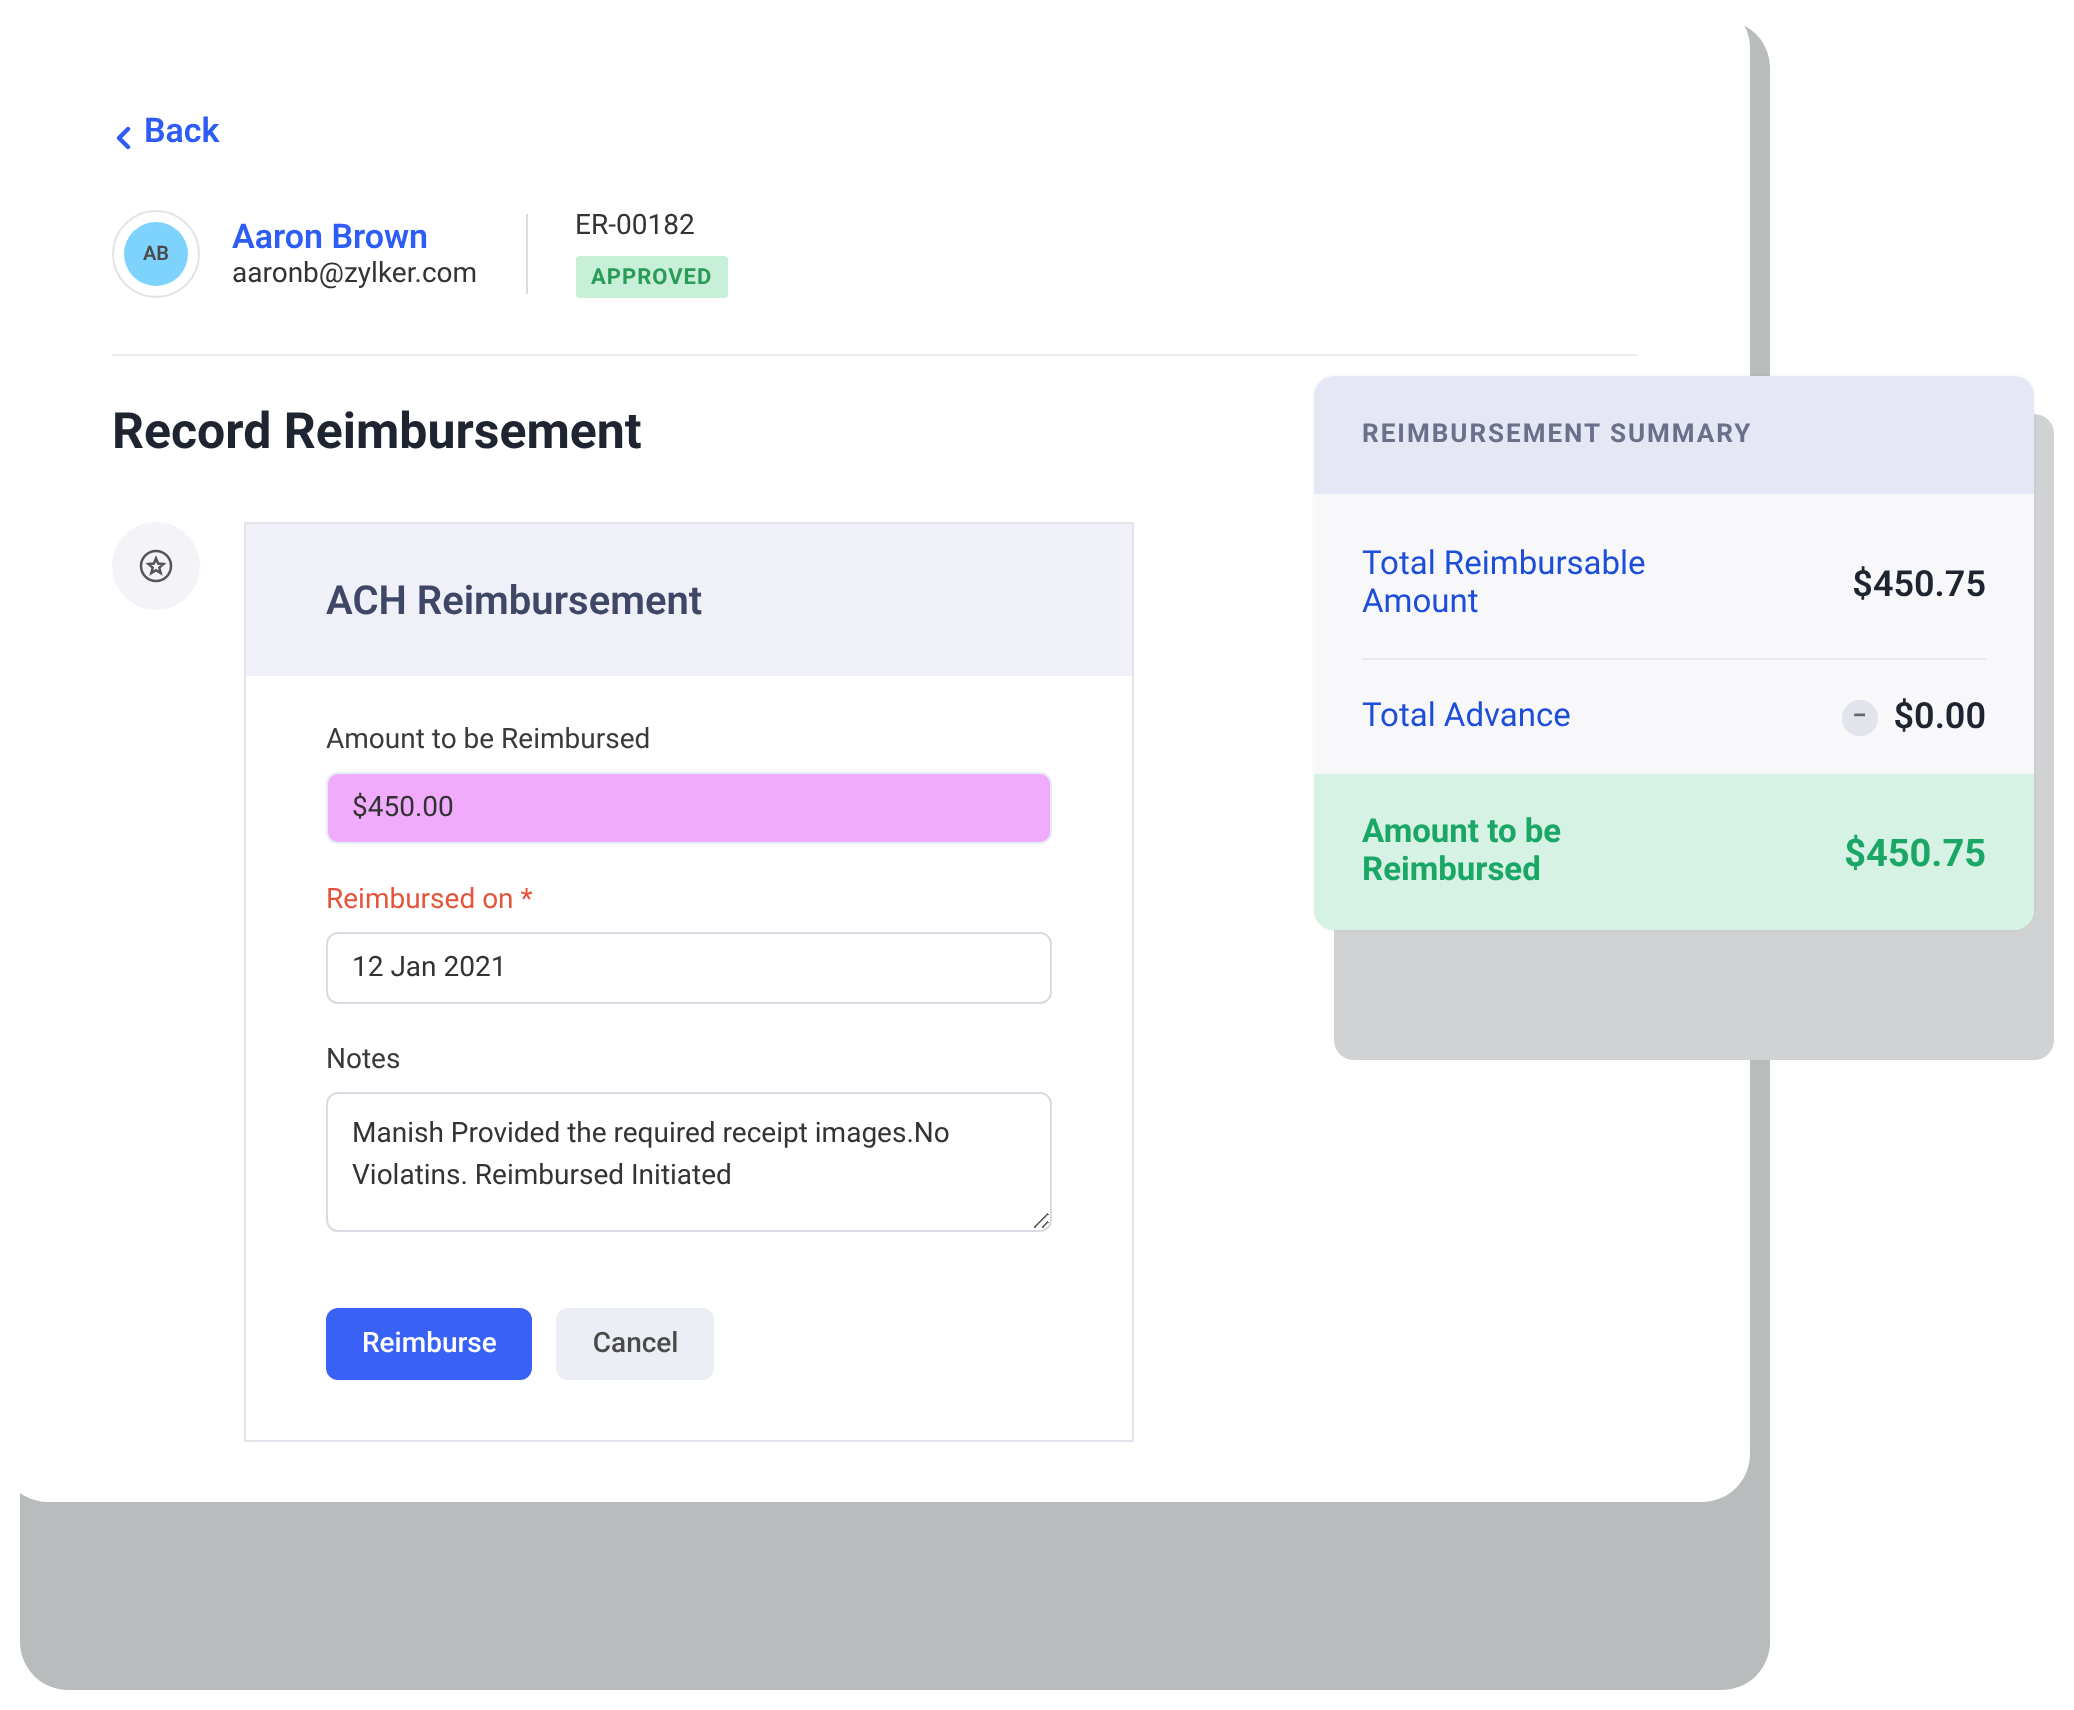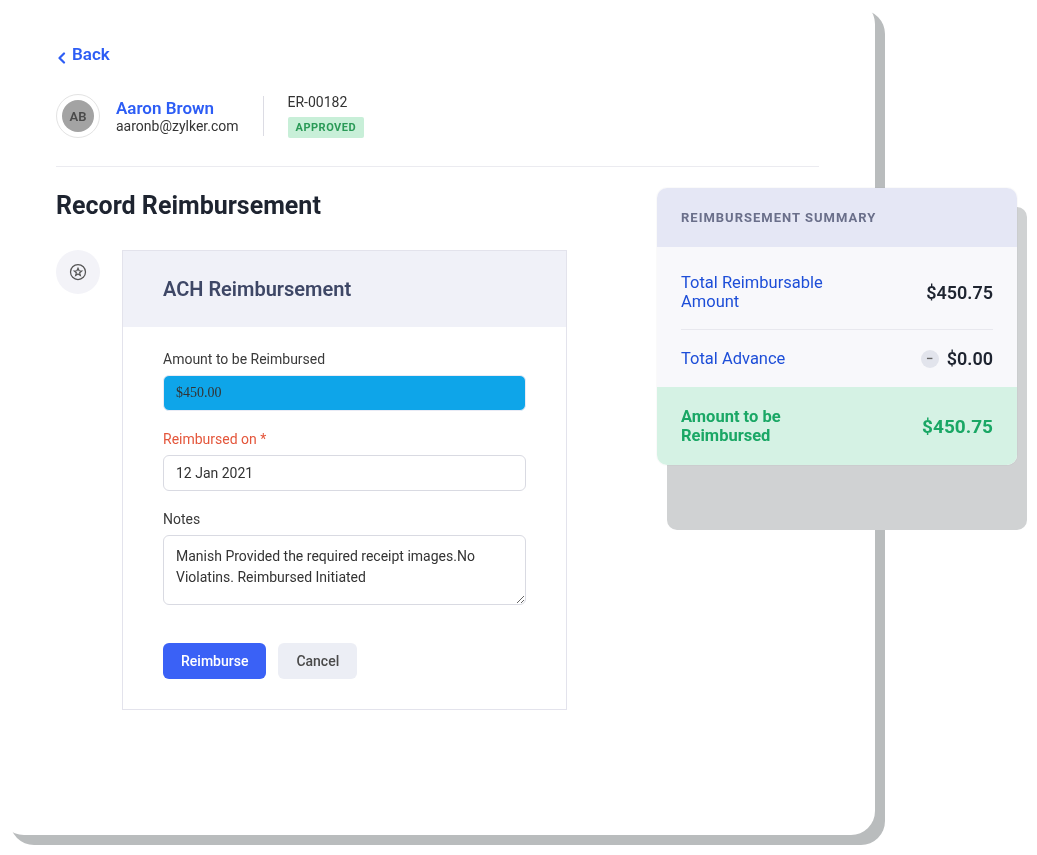--- a/index.html
+++ b/index.html
@@ -21,24 +21,24 @@
       width: 875px;
       height: 835px;
       background: #b9bcbd;
       border-radius: 24px;
     }
     .main-card {
       position: absolute;
       top: 0;
       left: 0;
       width: 875px;
-      height: 835px;
+      height: 751px;
       background: #fff;
       border-radius: 24px;
-      padding: 44px 56px;
+      padding: 56px 56px;
     }
     .back-link {
       display: inline-flex;
       align-items: center;
       color: #2d5df5;
       font-size: 17px;
       font-weight: 600;
       cursor: pointer;
       gap: 4px;
     }
@@ -60,26 +60,26 @@
       border: 1px solid #e3e3e3;
       display: flex;
       align-items: center;
       justify-content: center;
       background: #fff;
     }
     .avatar-inner {
       width: 32px;
       height: 32px;
       border-radius: 50%;
-      background: #a3a3a3;
+      background: #7dd3fc;
       display: flex;
       align-items: center;
       justify-content: center;
       color: #4a4a4a;
-      font-size: 13px;
+      font-size: 10px;
       font-weight: 600;
     }
     .user-info .user-name {
       color: #2d5df5;
       font-size: 17px;
       font-weight: 600;
     }
     .user-info .user-email {
       color: #333;
       font-size: 14px;
@@ -172,24 +172,23 @@
       height: 36px;
       border: 1px solid #d9dae2;
       border-radius: 6px;
       padding: 0 12px;
       font-size: 14px;
       color: #333;
       background: #fff;
       font-family: inherit;
     }
     .field-input.readonly-purple {
-      background: #0ea5e9;
+      background: #f0abfc;
       border: 1px solid #e9ebf5;
       color: #333;
-      font-family: Liberation Serif, serif;
     }
     .field-textarea {
       width: 100%;
       min-height: 70px;
       border: 1px solid #d9dae2;
       border-radius: 6px;
       padding: 10px 12px;
       font-size: 14px;
       color: #333;
       line-height: 1.5;

